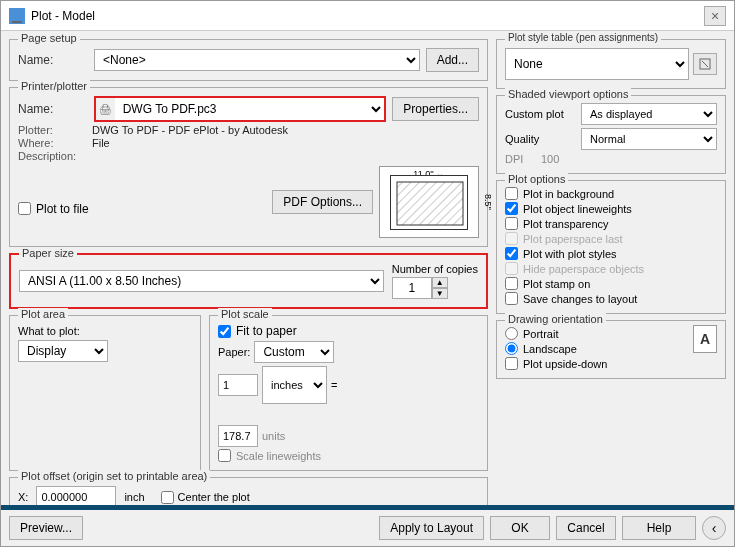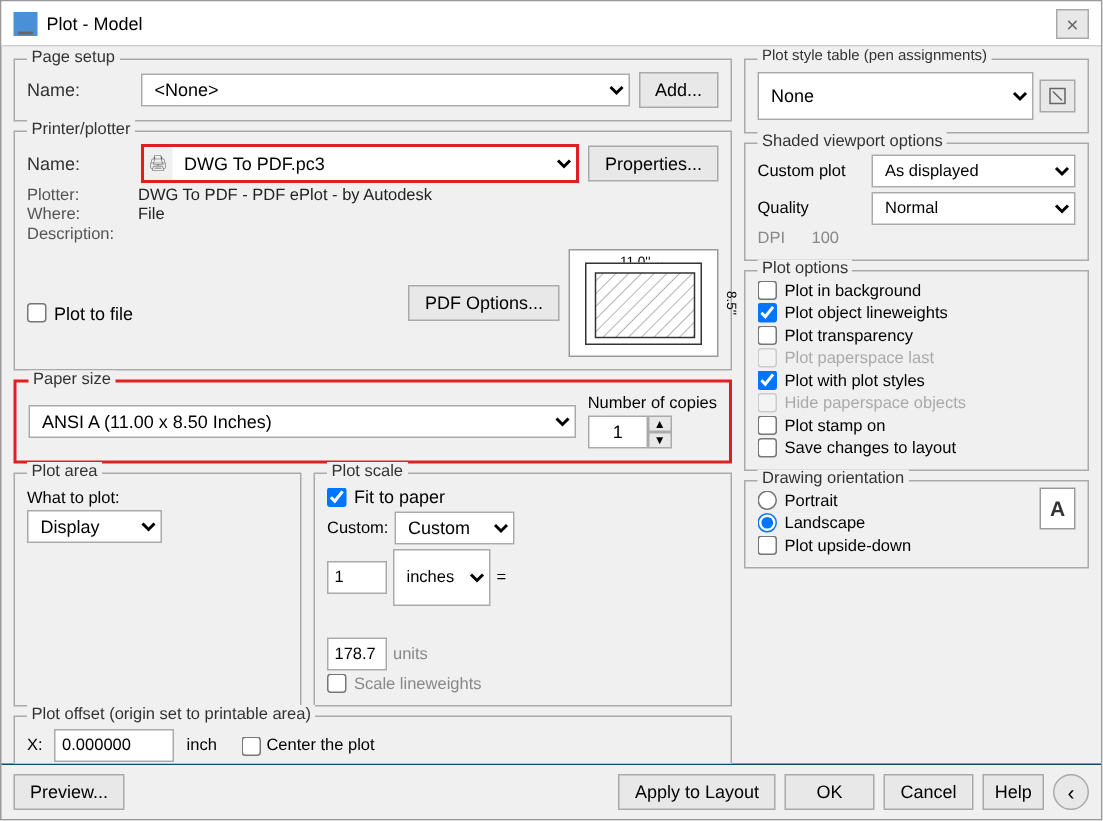--- a/index.html
+++ b/index.html
@@ -39,21 +39,21 @@
     .printer-select-wrapper select { flex: 1; border: none; }
     
     .printer-info { margin-top: 2px; }
     .printer-info-row { display: flex; gap: 4px; margin-top: 1px; font-size: 11px; }
     .pi-label { width: 70px; color: #555; }
     .pi-value { color: #222; }
     
     .checkbox-row { display: flex; align-items: center; gap: 5px; margin-top: 13px; }
     .checkbox-row input[type="checkbox"] { margin: 0; }
     
-    .bottom-buttons { display: flex; align-items: center; gap: 20px; padding: 6px 8px; border-top: 1px solid #0c4a6e; justify-content: space-between; }
+    .bottom-buttons { display: flex; align-items: center; gap: 20px; padding: 6px 8px; border-top: 5px solid #0c4a6e; justify-content: space-between; }
     
     .shade-plot-row { display: flex; align-items: center; gap: 6px; margin-top: 3px; }
     .shade-label { width: 70px; font-size: 11px; }
     
     .dpi-row { display: flex; align-items: center; gap: 6px; margin-top: 3px; }
     .dpi-label { width: 30px; font-size: 11px; color: #888; }
     .dpi-value { font-size: 11px; color: #888; }
     .plot-option-row { display: flex; align-items: center; gap: 5px; margin-top: 2px; font-size: 11px; }
     .plot-option-row input[type="checkbox"] { margin: 0; }
     .grayed { color: #aaa; }
@@ -196,21 +196,21 @@
           </div>
         </div>
 
         <div class="group-box" style="flex:1.5;">
           <span class="group-label">Plot scale</span>
           <div class="fit-paper-row">
             <input type="checkbox" id="fit-paper" checked="" style="">
             <label for="fit-paper">Fit to paper</label>
           </div>
           <div style="display:flex; align-items:center; gap:4px; margin-top:3px;">
-            <span style="font-size:11px;">Custom:</span>
+            <span style="font-size:11px;">Paper:</span>
             <select style="width:80px;">
               <option value="Custom">Custom</option>
             </select>
           </div>
           <div style="display:flex; align-items:center; gap:4px; margin-top:3px;">
             <input type="text" value="1" style="width: 40px; height: 22px; border: 1px solid rgb(170, 170, 170); padding: 2px 4px; font-size: 11px;">
             <select style="width:65px; height:38px; font-size:11px;">
               <option value="inches">inches</option>
             </select>
             <span style="font-size:11px;">=</span>
@@ -346,17 +346,17 @@
   </div>
 
   <div class="bottom-buttons">
     <div>
       <button>Preview...</button>
     </div>
     <div style="display:flex; gap:6px;">
       <button>Apply to Layout</button>
       <button style="width:60px;">OK</button>
       <button style="width:60px;">Cancel</button>
-      <button style="width:41px;text-align:right;">Help</button>
+      <button style="width:74px;text-align:right;">Help</button>
       <button style="width:24px; border-radius:50%; padding:0; display:flex; align-items:center; justify-content:center; font-size:14px;">‹</button>
     </div>
   </div>
 </div>
 
 </body></html>

